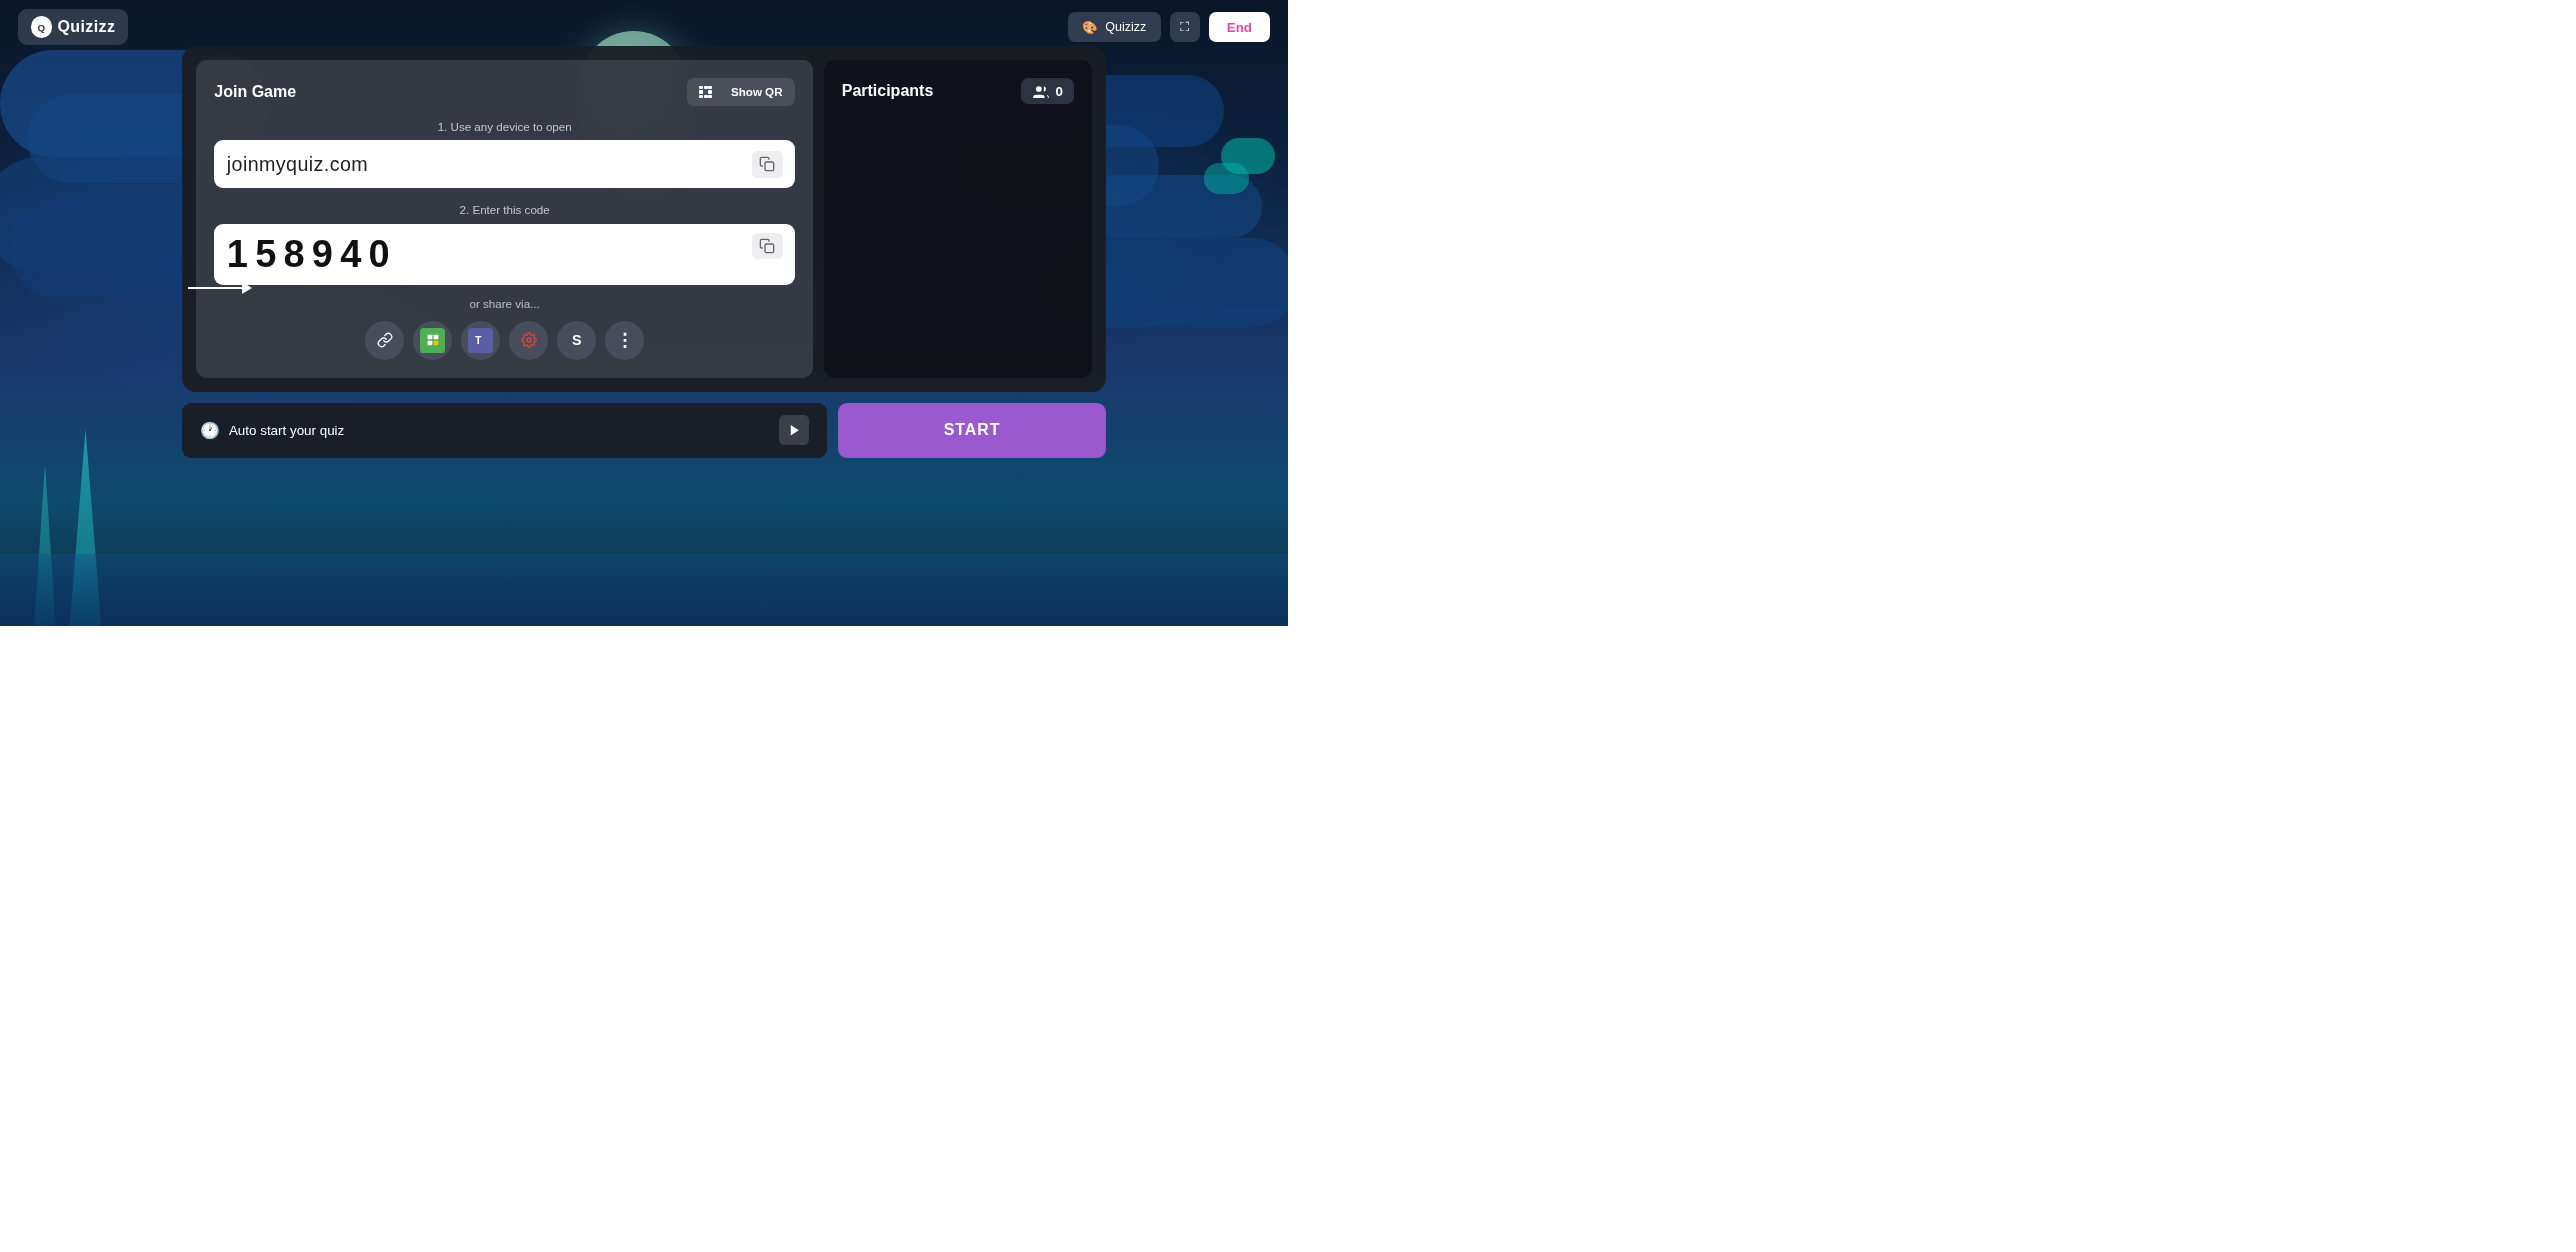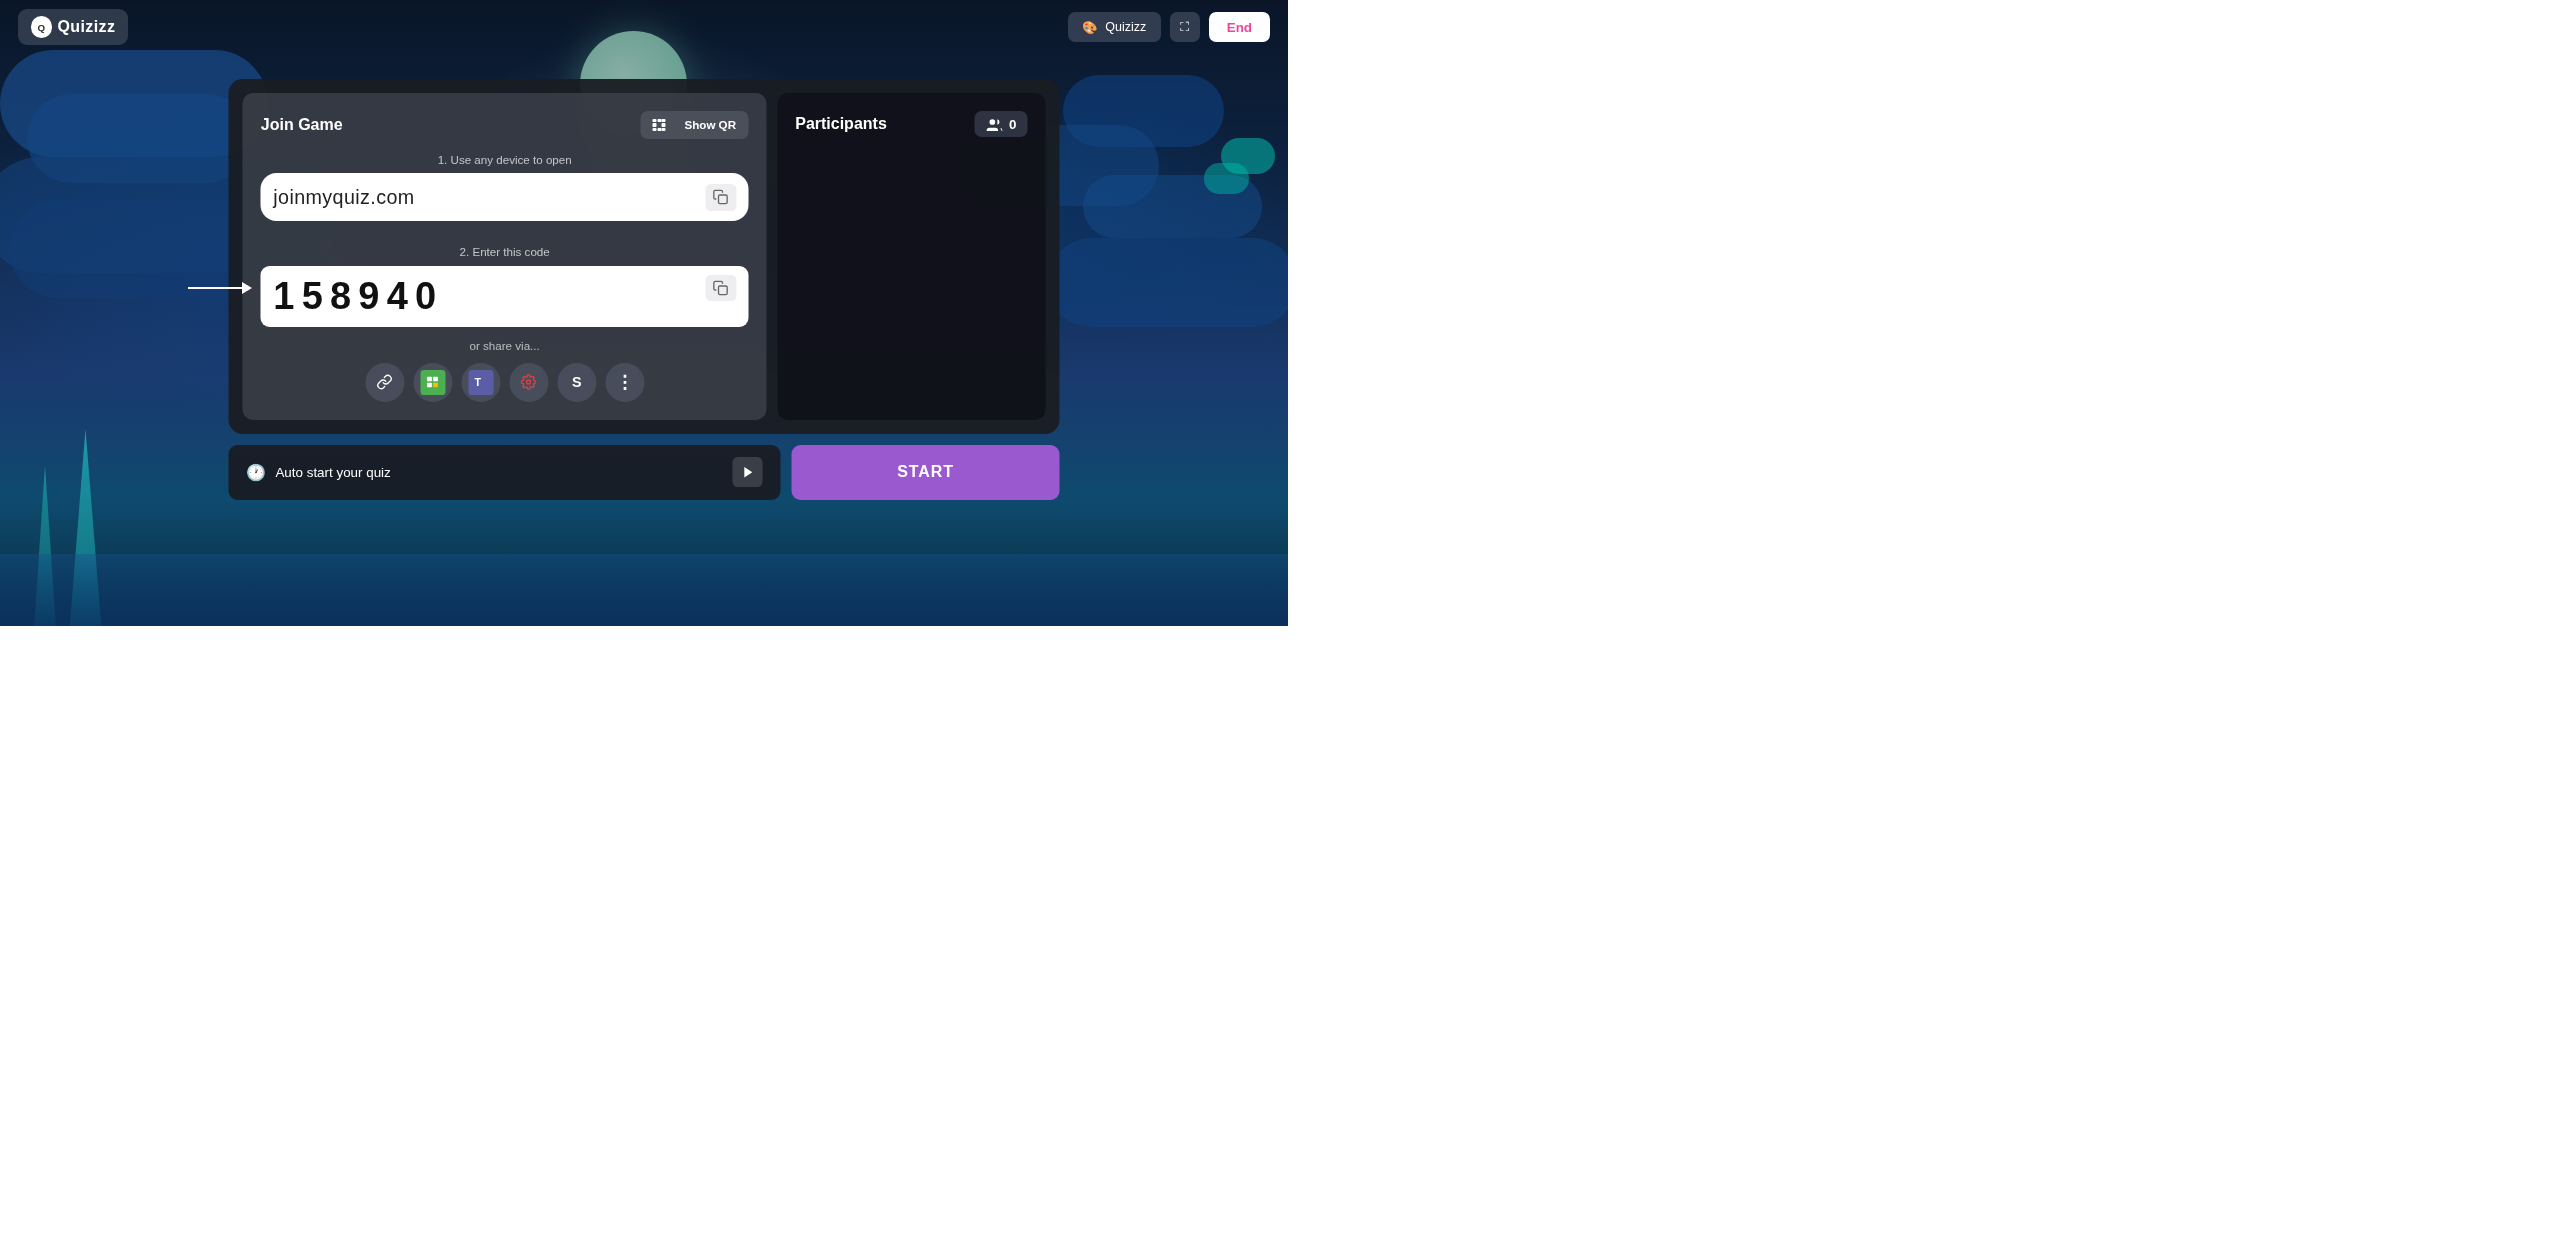--- a/index.html
+++ b/index.html
@@ -188,24 +188,24 @@
       padding: 7.2px 18px;
       color: #ec4899;
       font-size: 13.4px;
       font-weight: 600;
       cursor: pointer;
     }
 
     
     .main-content {
       position: absolute;
-      top: 79px;
+      top: 46px;
       left: 50%;
       transform: translateX(-50%);
-      width: 831px;
+      width: 924px;
       z-index: 50;
     }
 
     
     .arrow-indicator {
       position: absolute;
       left: -72px;
       top: 219px;
       display: flex;
       align-items: center;
@@ -273,26 +273,26 @@
 
     .step-label {
       text-align: center;
       color: rgba(255,255,255,0.7);
       font-size: 11.6px;
       margin-bottom: 7.2px;
     }
 
     .url-box {
       background: white;
-      border-radius: 16px;
+      border-radius: 9px;
       padding: 10.7px 12.5px;
       display: flex;
       align-items: center;
       justify-content: space-between;
-      margin-bottom: 24px;
+      margin-bottom: 15px;
     }
 
     .url-text {
       font-size: 19.7px;
       font-weight: 400;
       color: #222;
       letter-spacing: 0.4px;
     }
 
     .copy-btn {

